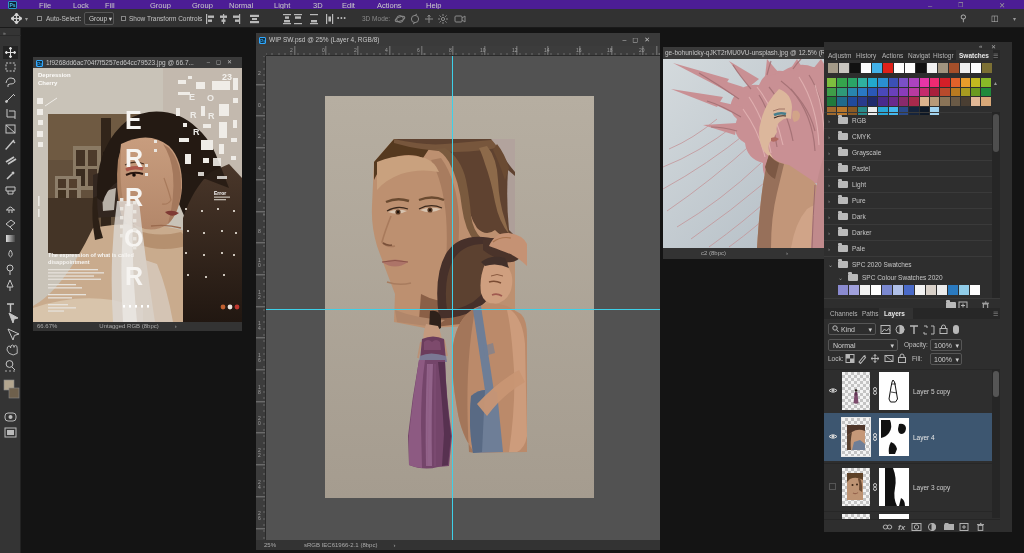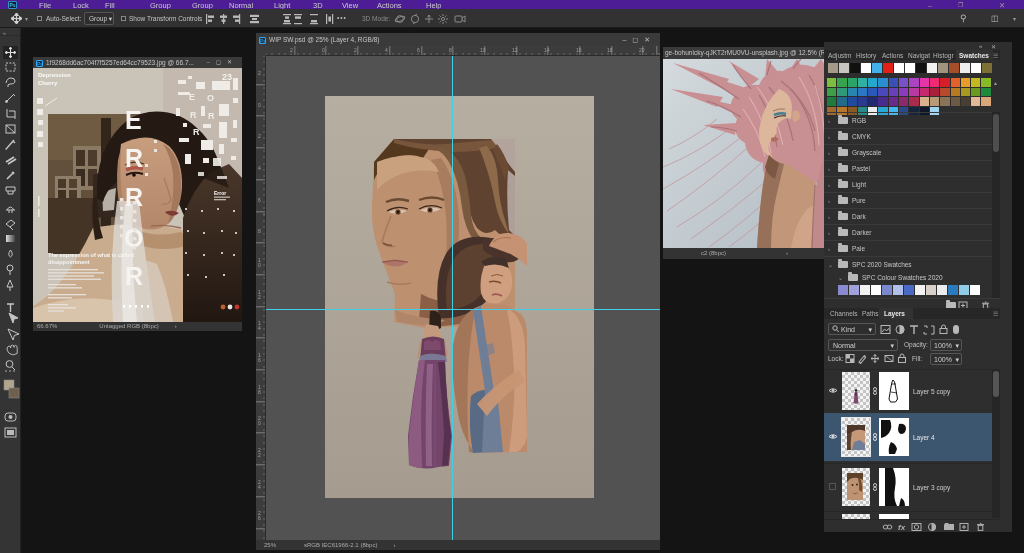--- a/index.html
+++ b/index.html
@@ -55,21 +55,21 @@
   <div id="menubar" class="abs">
     <span class="mi" style="left:8px;top:0px"><span style="display:inline-block;width:9px;height:8px;border:1px solid #2d96c8;border-radius:1px;background:#0d2330;color:#4db8e8;font-size:5px;line-height:7px;text-align:center;font-weight:bold">Ps</span></span>
     <span class="mi" style="left:39px">File</span>
     <span class="mi" style="left:73px">Lock</span>
     <span class="mi" style="left:105px">Fill</span>
     <span class="mi" style="left:150px">Group</span>
     <span class="mi" style="left:192px">Group</span>
     <span class="mi" style="left:229px">Normal</span>
     <span class="mi" style="left:274px">Light</span>
     <span class="mi" style="left:313px">3D</span>
-    <span class="mi" style="left:342px">View</span>
+    <span class="mi" style="left:342px">Edit</span>
     <span class="mi" style="left:377px">Actions</span>
     <span class="mi" style="left:426px">Help</span>
     <span class="mi" style="left:928px;color:#9a9a9a">–</span>
     <span class="mi" style="left:958px;color:#9a9a9a;font-size:6px">❐</span>
     <span class="mi" style="left:999px;color:#9a9a9a">✕</span>
   </div>
 
   <div id="optbar" class="abs">
     <svg class="abs" style="left:11px;top:4px" width="11" height="11" viewBox="0 0 11 11">
       <g stroke="#d0d0d0" stroke-width="1.2" fill="#d0d0d0">

